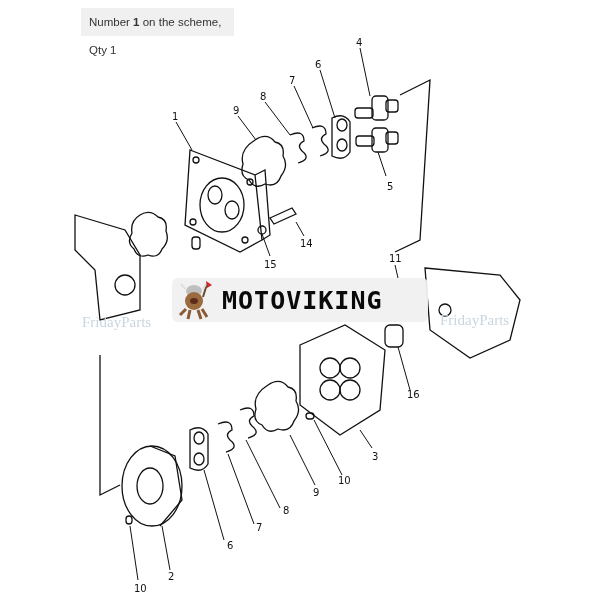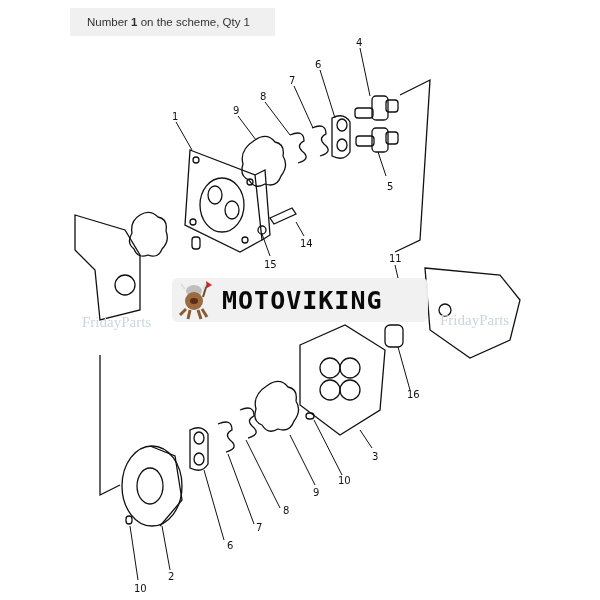--- a/index.html
+++ b/index.html
@@ -1,19 +1,19 @@
 <!DOCTYPE html>
 <html><head>
 <meta charset="utf-8">
 <style>
   html, body { margin:0; padding:0; background:#ffffff; }
   body { width:600px; height:600px; position:relative; overflow:hidden; font-family:"Liberation Sans", sans-serif; }
   .caption {
-    position:absolute; left:70px; top:8px; width:205px; height:28px;
-    background:#f0f0f0; color:#333; font-size:11.5px; line-height:28px; padding-left:17px; box-sizing:border-box;
+    position:absolute; left:81px; top:8px; width:153px; height:28px;
+    background:#f0f0f0; color:#333; font-size:11.5px; line-height:28px; padding-left:8px; box-sizing:border-box;
   }
   .caption b { font-weight:bold; }
   svg.diagram { position:absolute; left:0; top:0; }
   .lbl { font-family:"DejaVu Sans", sans-serif; font-size:10px; fill:#111; }
   .wm { position:absolute; font-family:"Liberation Serif", serif; font-size:15px; color:#c9d6e0; }
   .banner {
     position:absolute; left:172px; top:278px; width:256px; height:44px;
     background:rgba(240,240,240,0.96); border-radius:6px; display:flex; align-items:center;
   }
   .brand {

